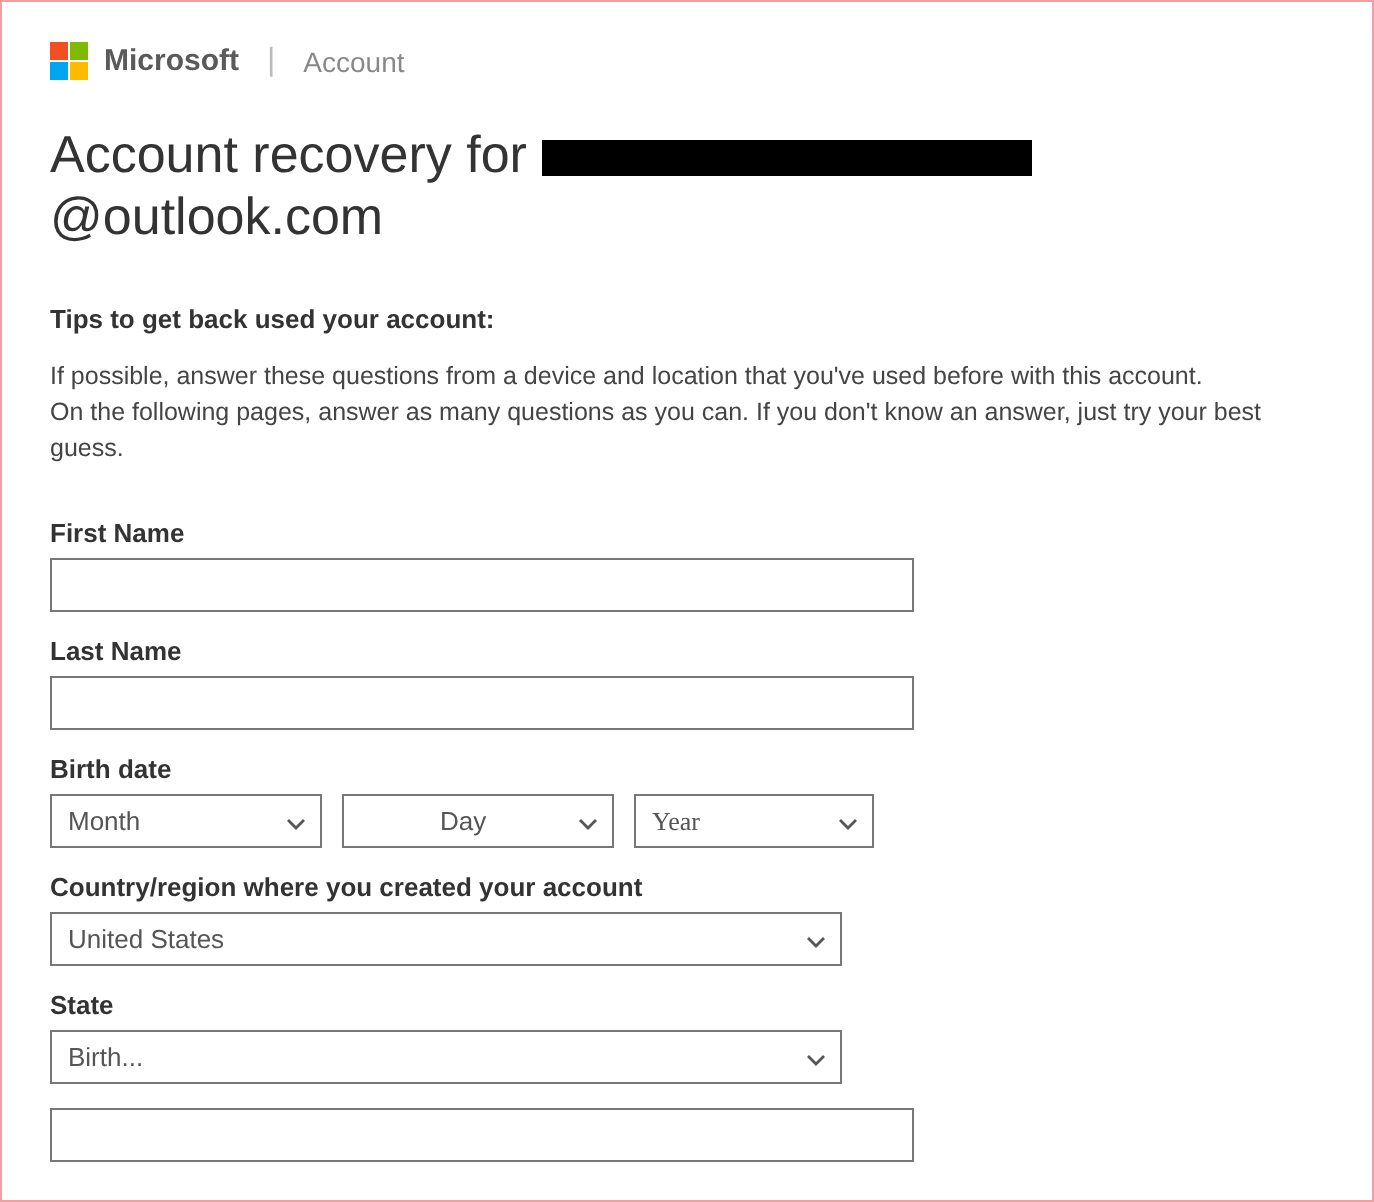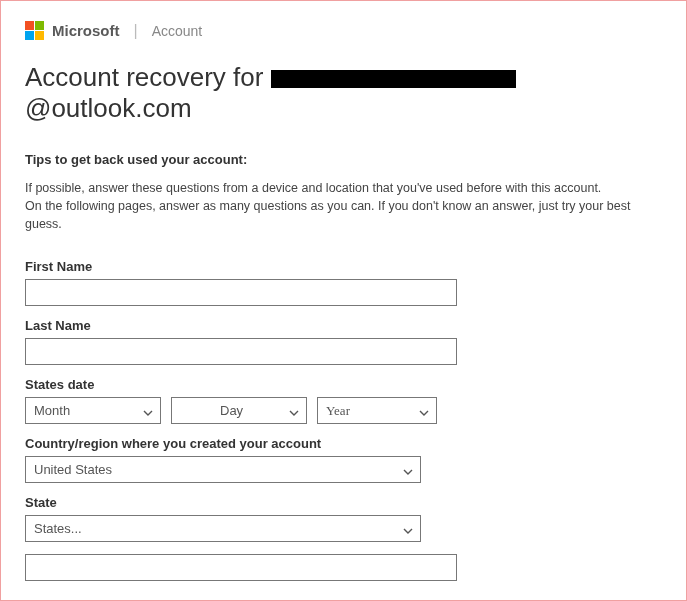--- a/index.html
+++ b/index.html
@@ -118,21 +118,21 @@
   <label class="field-label">First Name</label>
   <input class="text-input" type="text" value="" style="">
 </div>
 
 <div class="group">
   <label class="field-label">Last Name</label>
   <input class="text-input" type="text" value="" style="">
 </div>
 
 <div class="group">
-  <label class="field-label">States date</label>
+  <label class="field-label">Birth date</label>
   <div class="birth-row">
     <div class="select-wrap">
       <div class="select-box sel-month">
           <span>Month</span>
         </div>
       <span class="chevron"><svg class="chev" viewBox="0 0 10 6">
             <path d="M1 1 L5 5 L9 1"></path>
           </svg></span>
     </div>
     <div class="select-wrap">
@@ -163,21 +163,21 @@
     <span class="chevron"><svg class="chev" viewBox="0 0 10 6">
           <path d="M1 1 L5 5 L9 1"></path>
         </svg></span>
   </div>
 </div>
 
 <div class="group">
   <label class="field-label">State</label>
   <div class="select-wrap">
     <div class="select-box sel-wide">
-        <span>States...</span>
+        <span>Birth...</span>
       </div>
     <span class="chevron"><svg class="chev" viewBox="0 0 10 6">
           <path d="M1 1 L5 5 L9 1"></path>
         </svg></span>
   </div>
 </div>
 
 <div class="group">
   <input class="text-input" type="text" value="" style="">
 </div>

